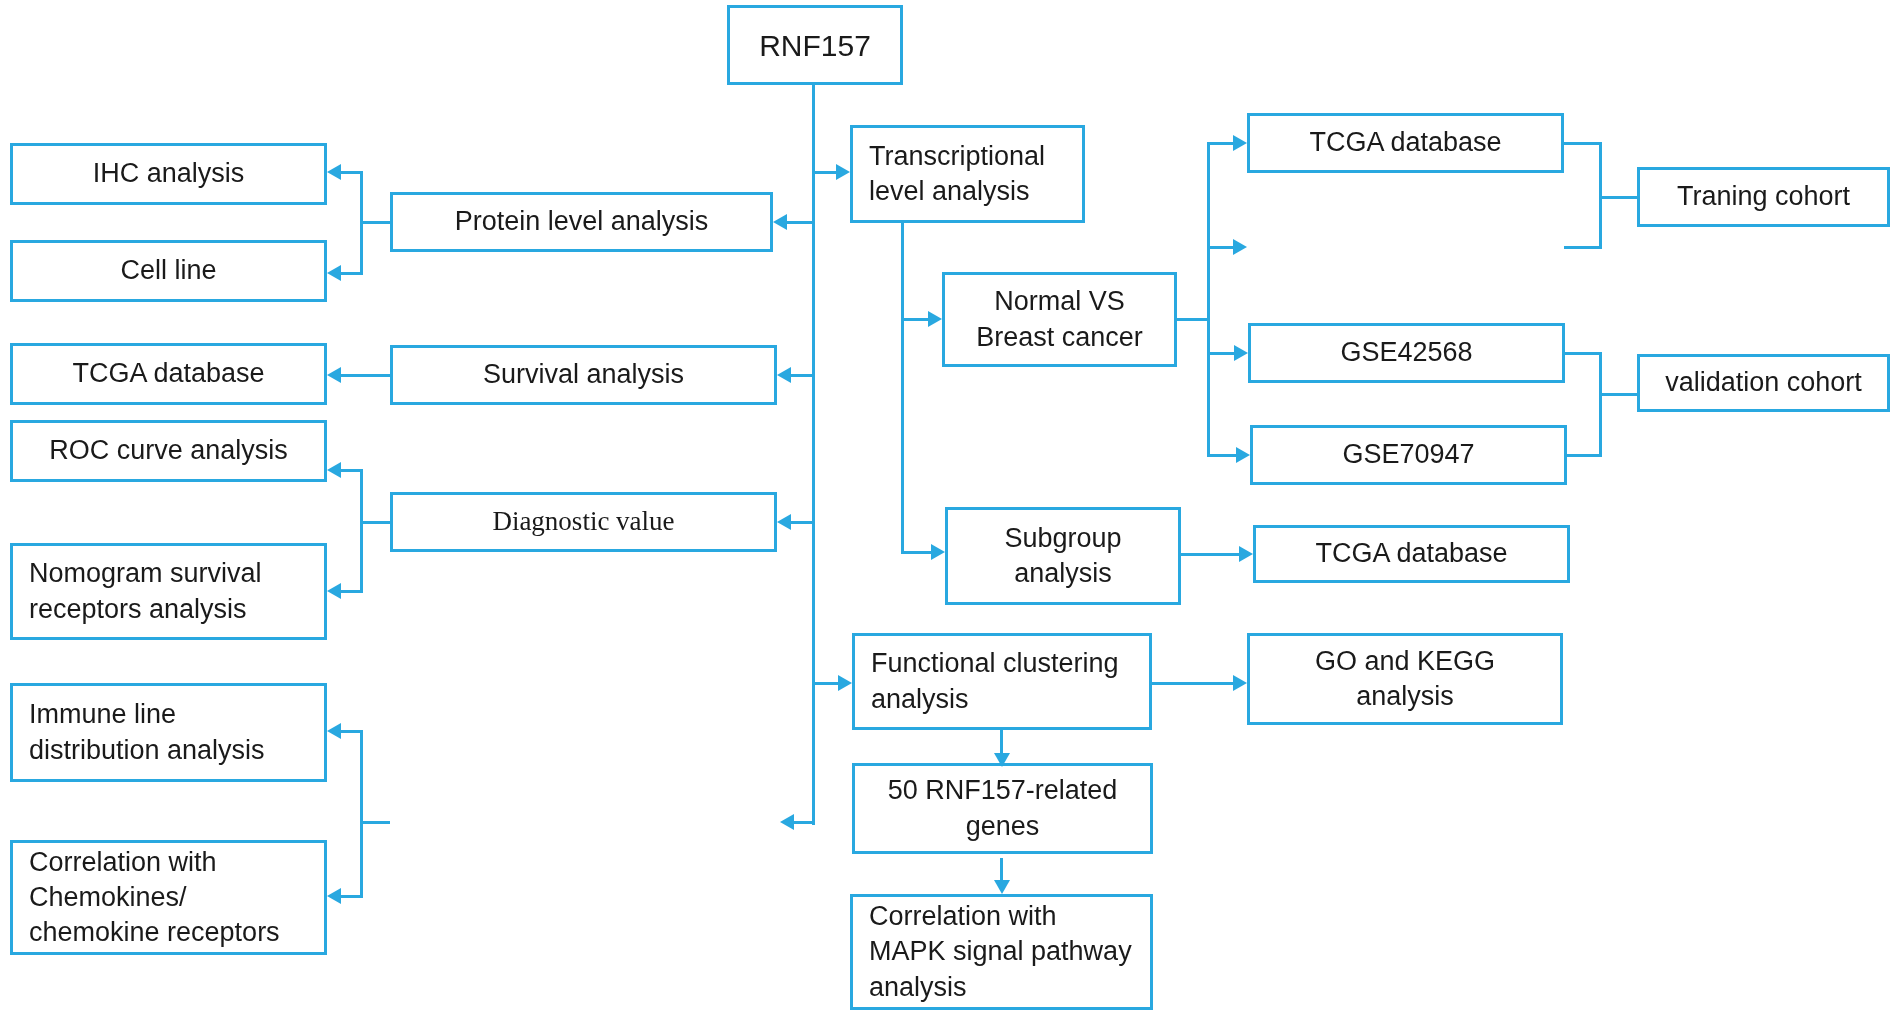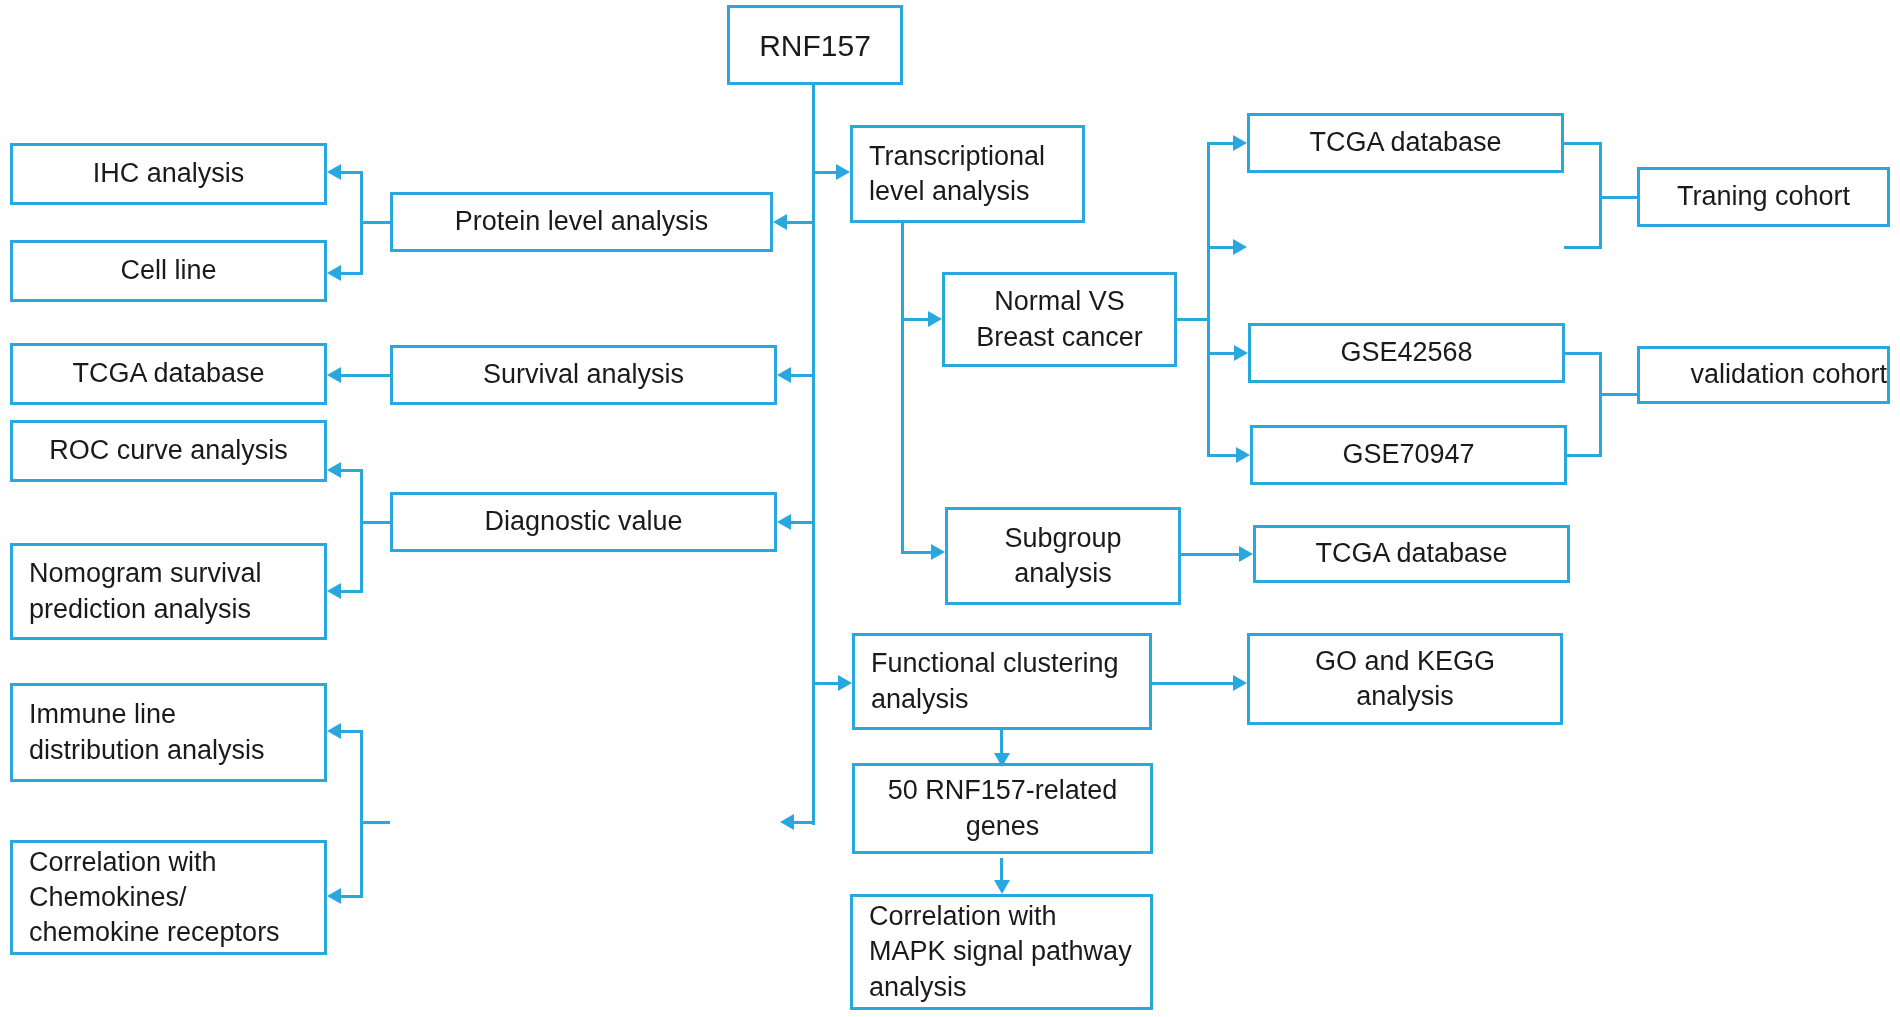--- a/index.html
+++ b/index.html
@@ -38,31 +38,31 @@
   #n-rnf157{left:727px;top:5px;width:176px;height:80px;font-size:30px;}
   #n-ihc{left:10px;top:143px;width:317px;height:62px;}
   #n-cell-line{left:10px;top:240px;width:317px;height:62px;}
   #n-tcga-left{left:10px;top:343px;width:317px;height:62px;}
   #n-roc{left:10px;top:420px;width:317px;height:62px;}
   #n-nomogram{left:10px;top:543px;width:317px;height:97px;}
   #n-immune-cells{left:10px;top:683px;width:317px;height:99px;}
   #n-chemokines{left:10px;top:840px;width:317px;height:115px;}
   #n-protein{left:390px;top:192px;width:383px;height:60px;}
   #n-survival{left:390px;top:345px;width:387px;height:60px;}
-  #n-diagnostic{left:390px;top:492px;width:387px;height:60px;}
+  #n-diagnostic{left:390px;top:492px;width:387px;height:60px;font-family:Liberation Serif, serif;}
   #n-immune-inf{left:390px;top:791px;width:390px;height:62px;}
   #n-transcriptional{left:850px;top:125px;width:235px;height:98px;}
   #n-normal-vs{left:942px;top:272px;width:235px;height:95px;}
   #n-subgroup{left:945px;top:507px;width:236px;height:98px;}
   #n-tcga-top{left:1247px;top:113px;width:317px;height:60px;}
   #n-timer{left:1247px;top:217px;width:317px;height:60px;}
   #n-gse42568{left:1248px;top:323px;width:317px;height:60px;}
   #n-gse70947{left:1250px;top:425px;width:317px;height:60px;}
   #n-traning{left:1637px;top:167px;width:253px;height:60px;}
-  #n-validation{left:1637px;top:346px;width:253px;height:58px;justify-content:flex-end;}
+  #n-validation{left:1637px;top:354px;width:253px;height:58px;}
   #n-tcga-bottom{left:1253px;top:525px;width:317px;height:58px;}
   #n-go-kegg{left:1247px;top:633px;width:316px;height:92px;}
   #n-functional{left:852px;top:633px;width:300px;height:97px;}
   #n-genes50{left:852px;top:763px;width:301px;height:91px;}
   #n-mapk{left:850px;top:894px;width:303px;height:116px;}
 </style>
 </head>
 <body>
 
 <div class="stage">
@@ -77,21 +77,21 @@
       <span>Cell line</span>
     </div>
   <div class="node" id="n-tcga-left">
       <span>TCGA database</span>
     </div>
   <div class="node" id="n-roc">
       <span>ROC curve analysis</span>
     </div>
   <div class="node la" id="n-nomogram">
       <span>Nomogram survival
-prediction analysis</span>
+receptors analysis</span>
     </div>
   <div class="node la" id="n-immune-cells">
       <span>Immune line
 distribution analysis</span>
     </div>
   <div class="node la" id="n-chemokines">
       <span>Correlation with
 Chemokines/
 chemokine receptors</span>
     </div>

